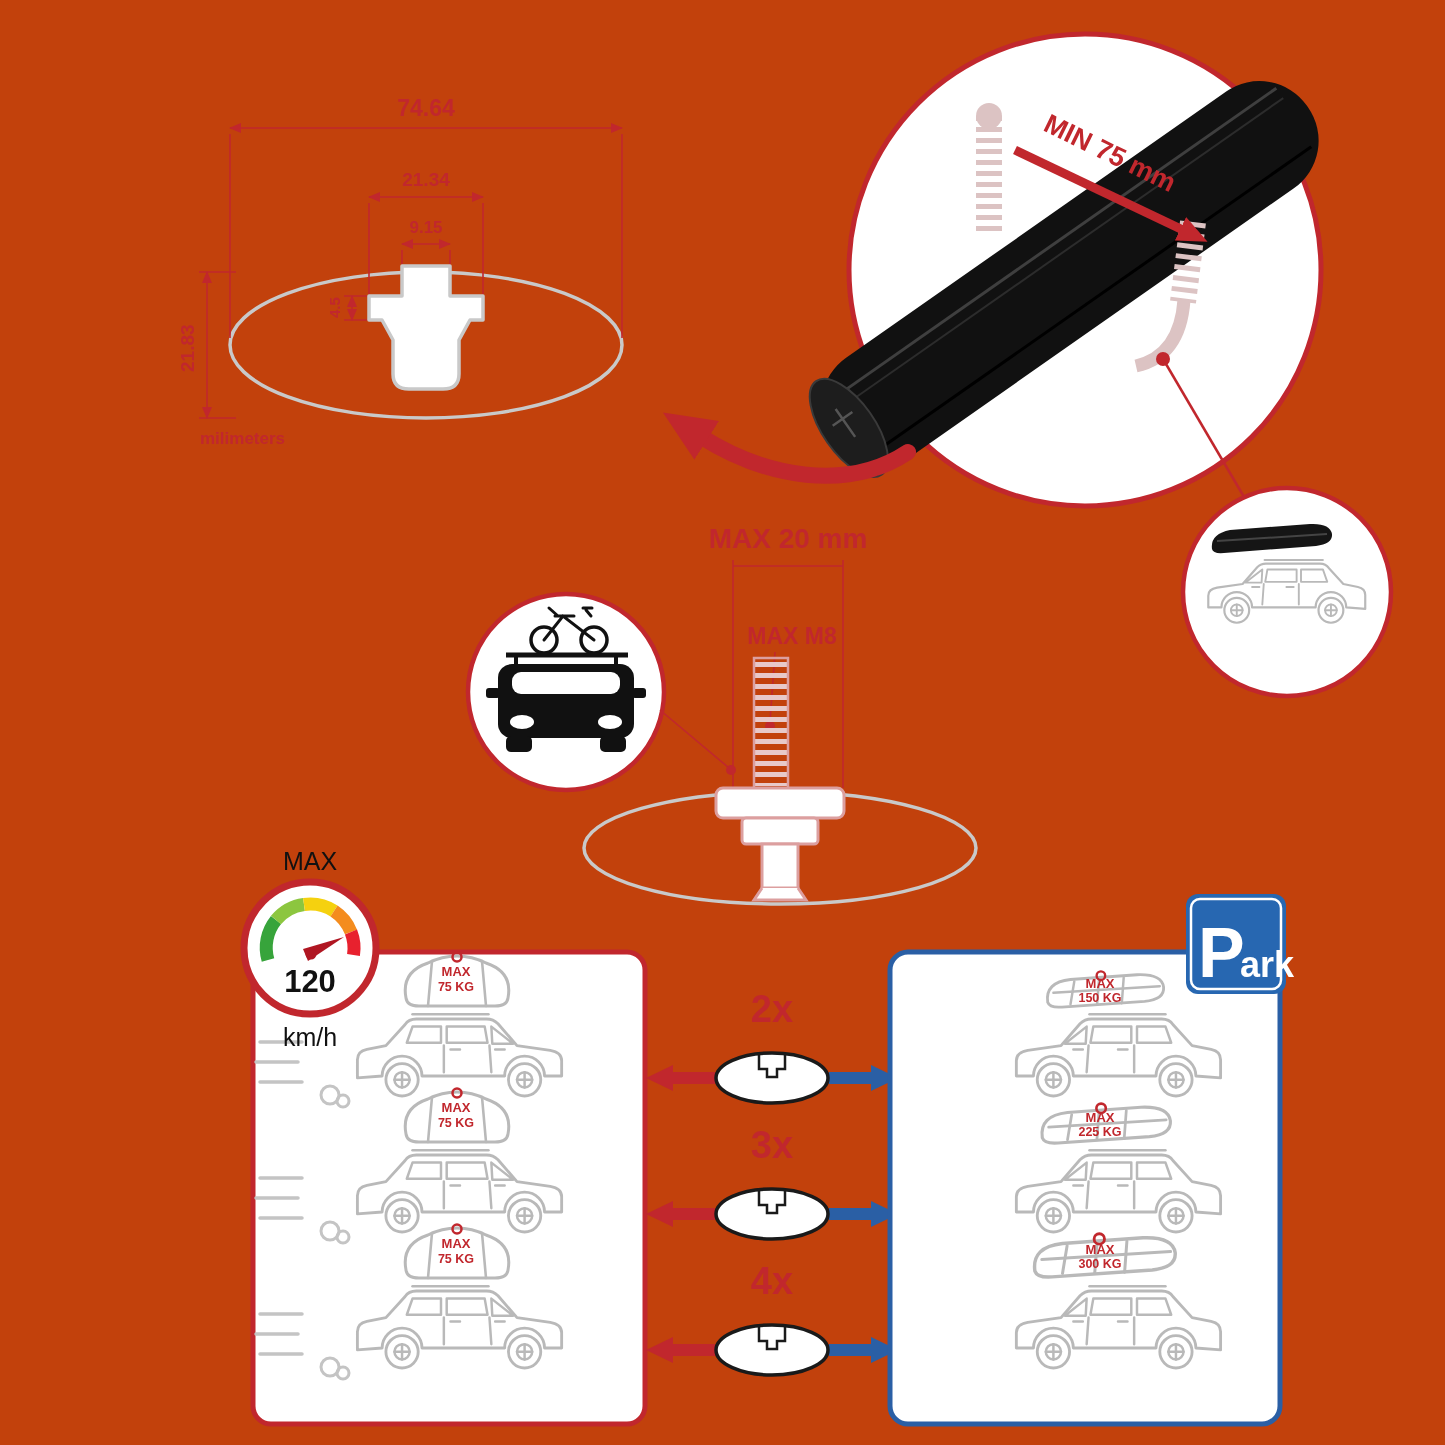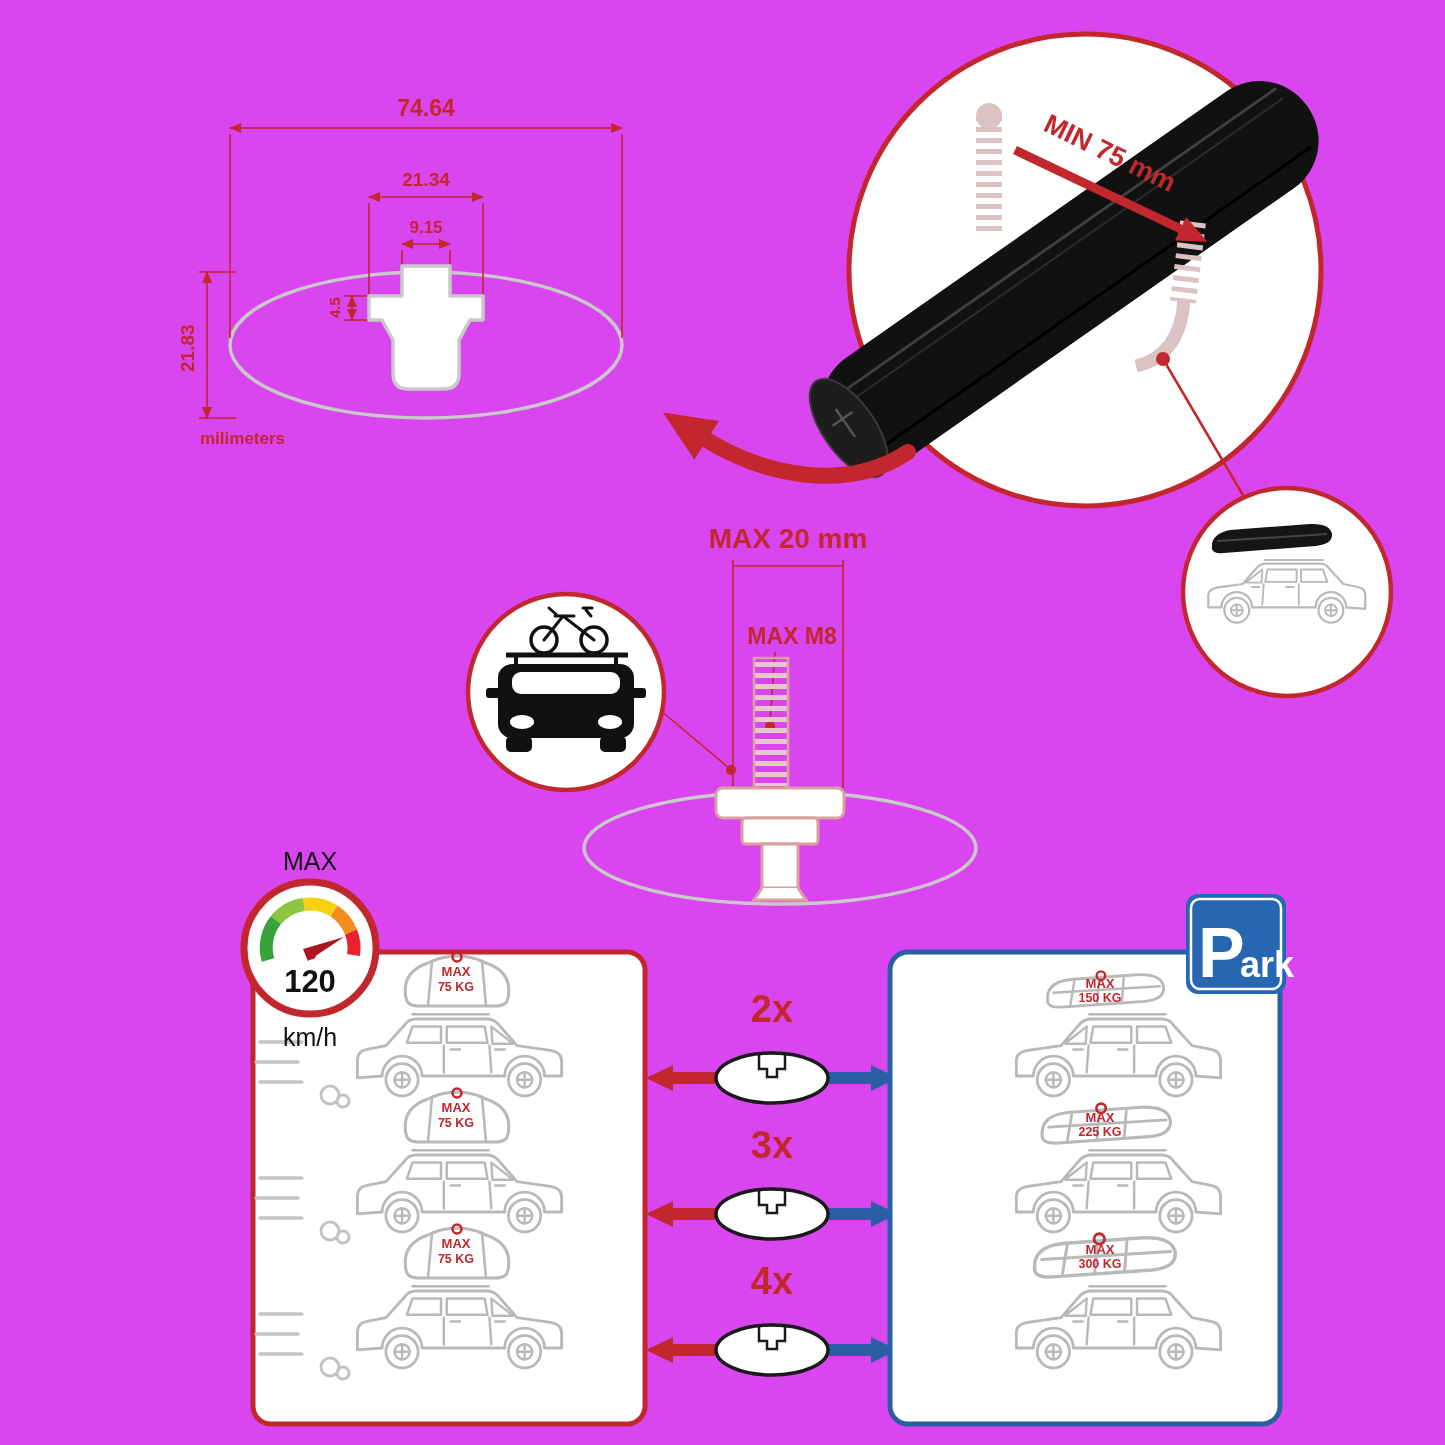--- a/index.html
+++ b/index.html
@@ -1,16 +1,16 @@
 <!DOCTYPE html>
 <html><head>
 <meta charset="utf-8">
 <style>
   html,body{margin:0;padding:0;background:#ffffff;}
-  #canvas{position:relative;width:1445px;height:1445px;background:#d946ef;overflow:hidden;}
+  #canvas{position:relative;width:1445px;height:1445px;background:#c2410c;overflow:hidden;}
   svg text{font-family:"Liberation Sans",sans-serif;}
   .red{fill:#c1272d;}
   .mid{text-anchor:middle;}
   .s15{font-size:15px;font-weight:bold;}
   .s17{font-size:17px;font-weight:bold;}
   .s19{font-size:19px;font-weight:bold;}
   .s23{font-size:23px;font-weight:bold;}
   .s27{font-size:27px;font-weight:bold;}
   .s28{font-size:28px;font-weight:bold;}
   .s37{font-size:38px;font-weight:bold;}

